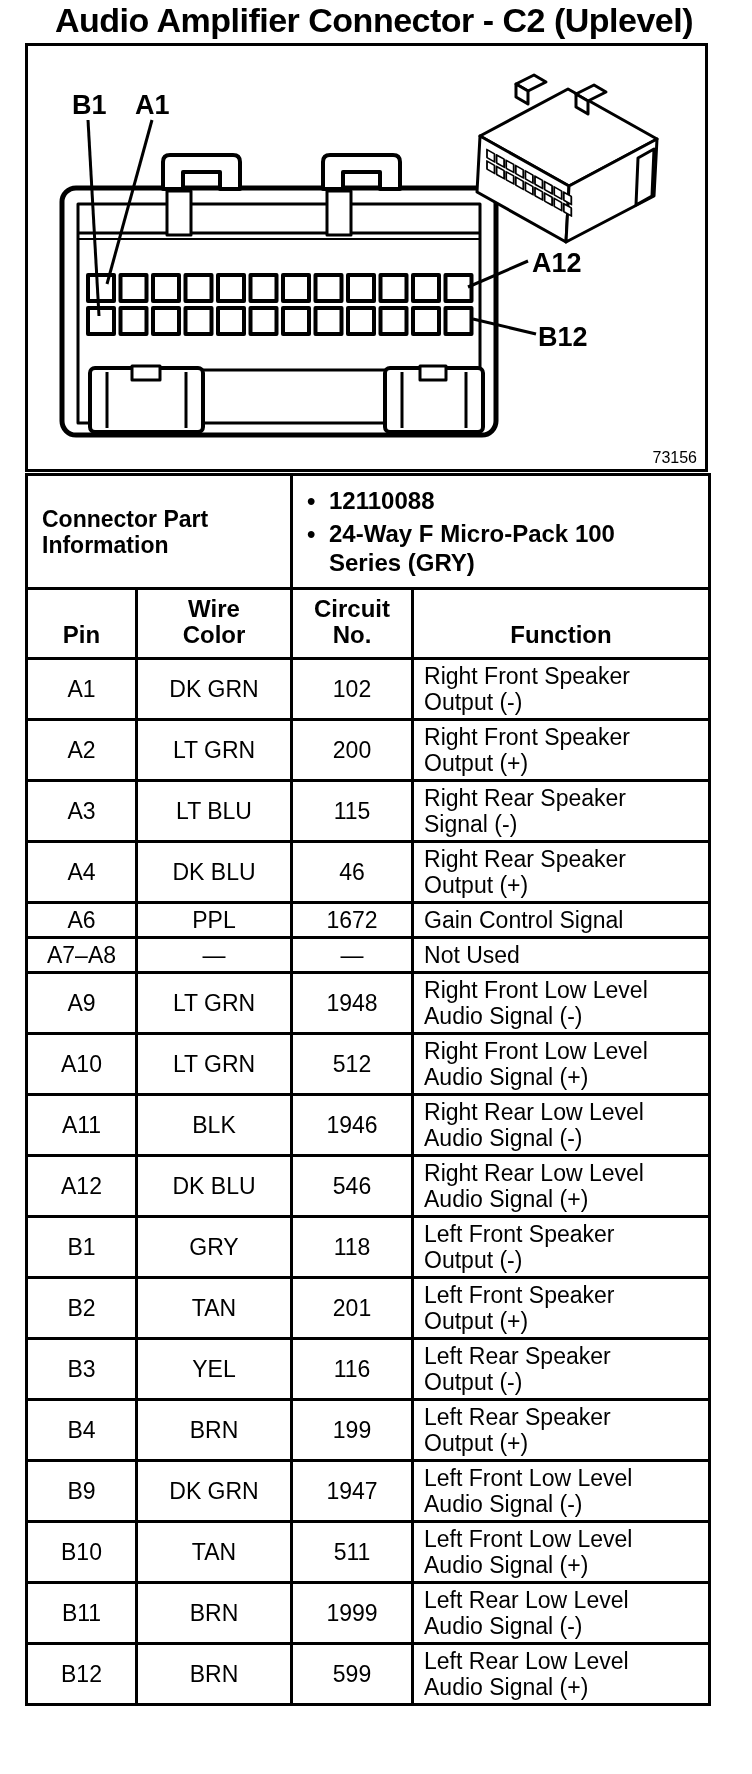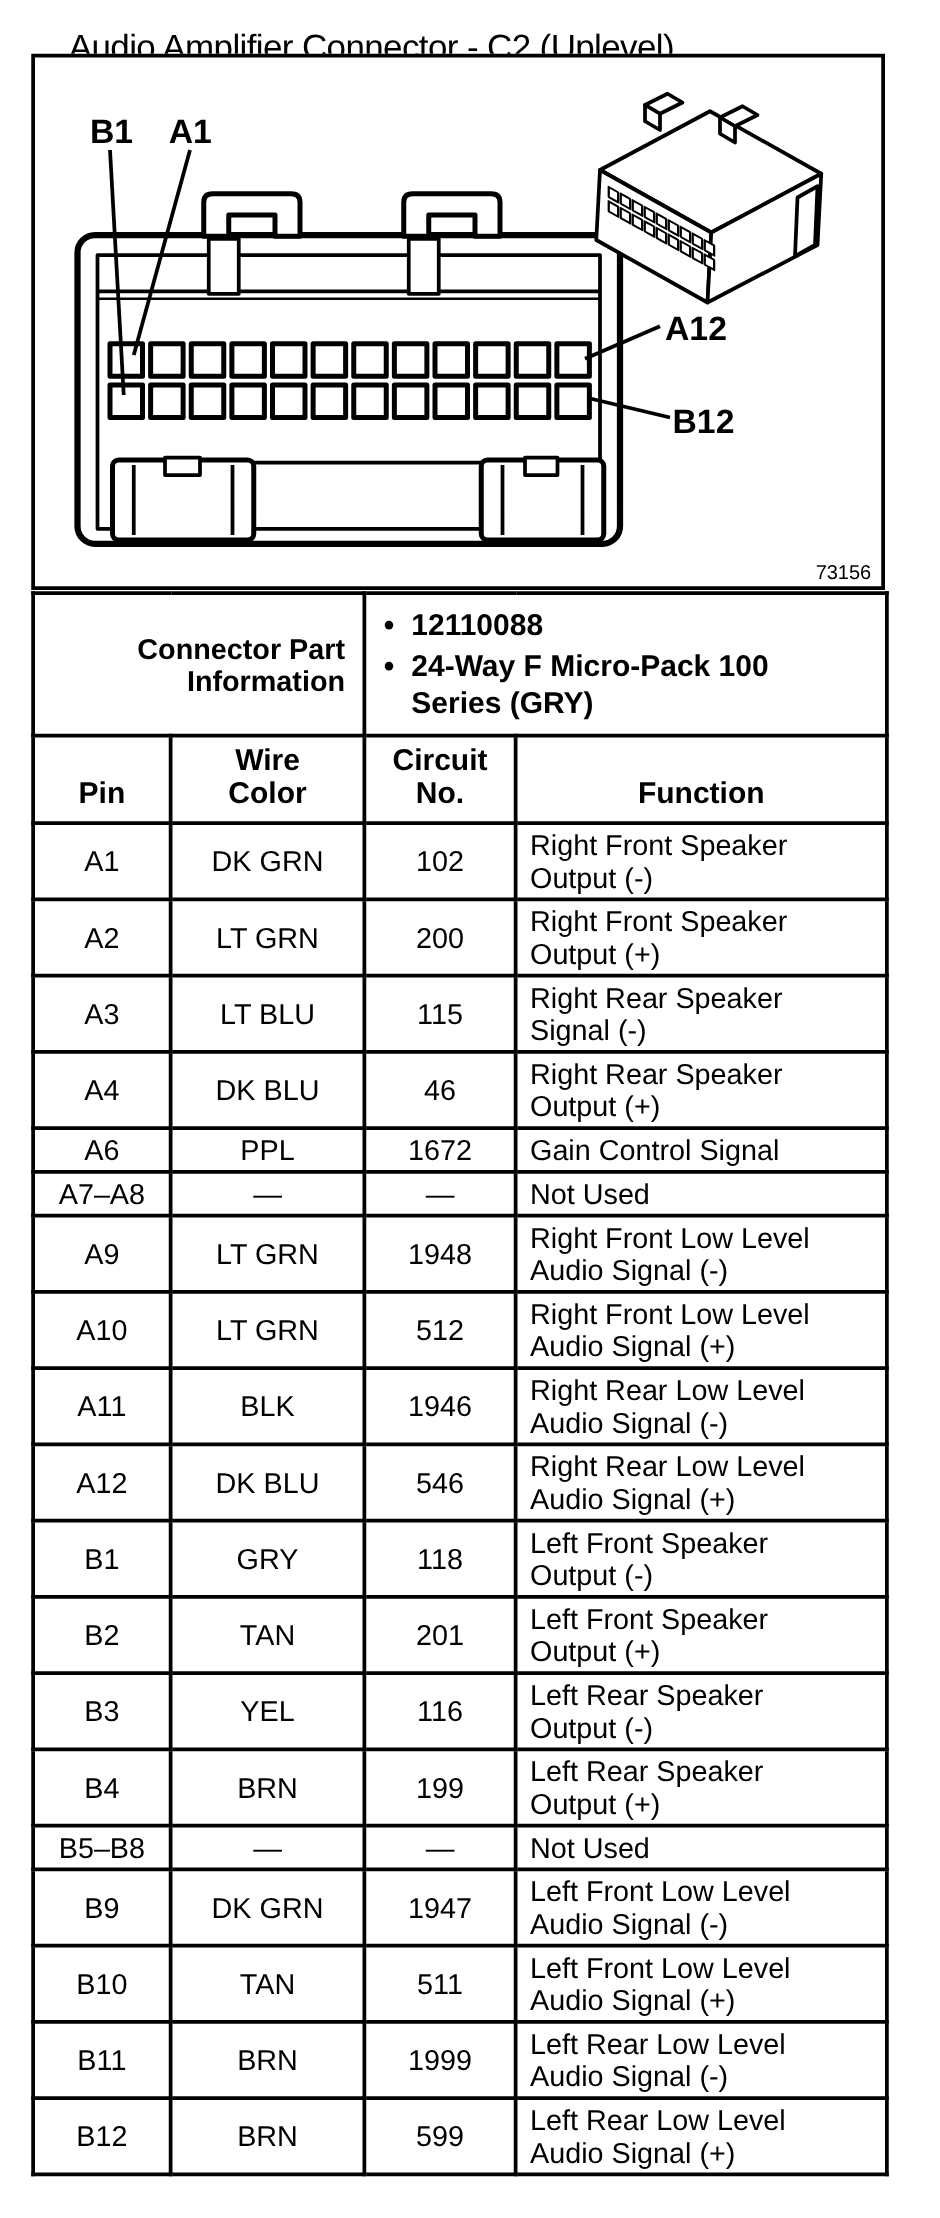--- a/index.html
+++ b/index.html
@@ -1,32 +1,32 @@
 <!DOCTYPE html>
 <html><head>
 <meta charset="utf-8">
 <style>
   html,body{margin:0;padding:0;background:#fff;}
   #page{position:relative;width:752px;height:1774px;background:#fff;overflow:hidden;
         font-family:"Liberation Sans","DejaVu Sans",sans-serif;color:#000;}
-  #page-title{position:absolute;left:55px;top:22px;width:660px;
-        font-size:28px;font-weight:normal;letter-spacing:-0.5px;white-space:nowrap;}
+  #page-title{position:absolute;left:55px;top:1px;width:660px;
+        font-size:34px;font-weight:bold;letter-spacing:-0.5px;white-space:nowrap;}
   #diagram-box{position:absolute;left:25px;top:43px;width:677px;height:423px;
         border:3px solid #000;background:#fff;}
   #diagram-box svg{position:absolute;left:0;top:0;}
   #pin-table{position:absolute;left:25px;top:473px;width:683px;
         border-collapse:collapse;table-layout:fixed;background:#fff;}
   #pin-table td,#pin-table th{border:3px solid #000;font-size:23px;line-height:26px;
         color:#000;background:#fff;}
   #pin-table th{font-weight:bold;font-size:24px;vertical-align:bottom;
         padding:6px 2px 9px 2px;}
   th.ws{word-spacing:600px;}
   td.ctr{text-align:center;vertical-align:middle;padding:3px 2px;}
   td.fn{text-align:left;vertical-align:middle;padding:3px 28px 3px 10px;margin-top:41px;}
-  #info-label-cell{font-weight:bold;font-size:25px;text-align:right;
+  #info-label-cell{font-weight:bold;font-size:25px;text-align:left;
         vertical-align:middle;line-height:29px;padding:6px 14px;height:96px;}
   #info-items-cell{vertical-align:middle;padding:6px 20px 6px 12px;}
   #info-items-cell ul{list-style:none;margin:0;padding:0;}
   #info-items-cell li{position:relative;padding-left:24px;width:300px;
         font-weight:bold;font-size:24px;line-height:29px;margin:4px 0;}
   #info-items-cell li::before{content:"\2022";position:absolute;left:2px;top:0;
         font-weight:bold;}
   text{fill:#000;}
   .diag-label{font-family:"Liberation Sans","DejaVu Sans",sans-serif;
         font-size:27px;font-weight:bold;}
@@ -250,26 +250,20 @@
           <td class="ctr">116</td>
           <td class="fn">Left Rear Speaker Output (-)</td>
         </tr>
         <tr>
           <td class="ctr">B4</td>
           <td class="ctr">BRN</td>
           <td class="ctr">199</td>
           <td class="fn">Left Rear Speaker Output (+)</td>
         </tr>
         <tr>
-          <td class="ctr">B5–B8</td>
-          <td class="ctr">—</td>
-          <td class="ctr">—</td>
-          <td class="fn">Not Used</td>
-        </tr>
-        <tr>
           <td class="ctr">B9</td>
           <td class="ctr">DK GRN</td>
           <td class="ctr">1947</td>
           <td class="fn">Left Front Low Level Audio Signal (-)</td>
         </tr>
         <tr>
           <td class="ctr">B10</td>
           <td class="ctr">TAN</td>
           <td class="ctr">511</td>
           <td class="fn">Left Front Low Level Audio Signal (+)</td>

